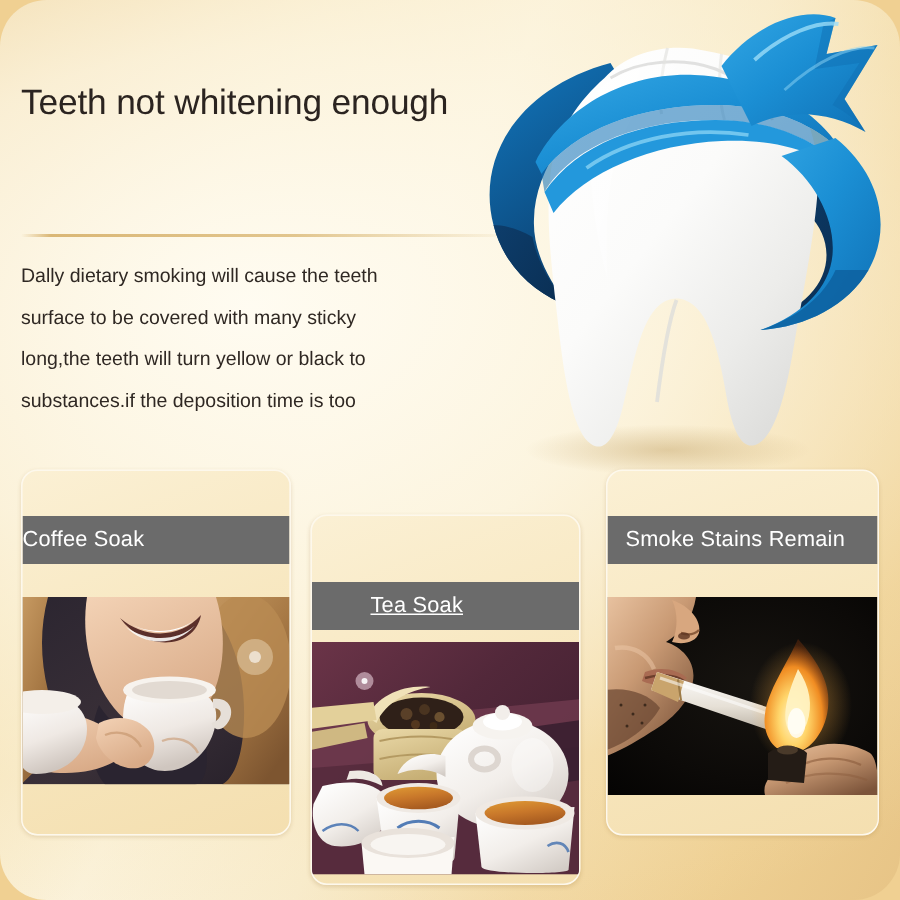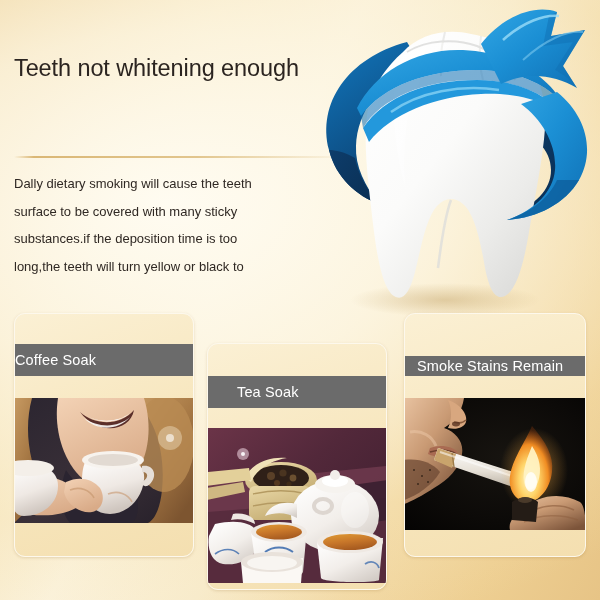--- a/index.html
+++ b/index.html
@@ -22,20 +22,21 @@
           rgba(240,208,146,0.0) 78%),
       linear-gradient(118deg,
           #e9c98c 0%,
           #edd19a 10%,
           #f6e6bf 24%,
           #fbf3de 40%,
           #f8ecce 56%,
           #f2d9a5 72%,
           #eecf92 86%,
           #e7c486 100%);
+    border-radius: 31px;
   }
 
   
   .headline { position:absolute; left:14px; top:49px; width:350px; }
   .headline .line {
     color:#2b2420;
     font-size:23.5px;
     font-weight:400;
     letter-spacing:-0.1px;
     line-height:39px;
@@ -84,22 +85,22 @@
   .card-band {
     position:absolute; left:0; width:100%;
     background:#6b6b6b;
     display:flex; align-items:center;
     color:#ffffff;
     font-size:14.5px;
     font-weight:400;
     letter-spacing:0.15px;
   }
   .card-1 .card-band { top:30px; height:32px; }
-  .card-2 .card-band { top:32px; height:32px; padding-left:29px; }
-  .card-3 .card-band { top:30px; height:20px; padding-left:12px;margin-top:12px; }
+  .card-2 .card-band { top:44px; height:32px; padding-left:39px;text-decoration:underline; }
+  .card-3 .card-band { top:30px; height:32px; padding-left:12px; }
 
   .card-photo {
     position:absolute; left:0; width:100%;
     overflow:hidden;
   }
   .card-1 .card-photo { top:84px; height:125px; }
   .card-2 .card-photo { top:84px; height:155px; }
   .card-3 .card-photo { top:84px; height:132px; }
   .card-photo svg { display:block; width:100%; height:100%; }
 </style>
@@ -110,22 +111,22 @@
 
   <div class="headline">
     <div class="line first">Teeth not whitening enough</div>
   </div>
 
   <div class="divider"></div>
 
   <div class="bodycopy">
     <p>Dally dietary smoking will cause the teeth</p>
     <p>surface to be covered with many sticky</p>
+    <p>long,the  teeth will turn yellow or black to</p>
     <p>substances.if the deposition time is too</p>
-    <p>long,the  teeth will turn yellow or black to</p>
   </div>
 
   <div class="art">
     <svg viewBox="0 0 305 320" xmlns="http://www.w3.org/2000/svg">
       <defs>
         <linearGradient id="gTooth" x1="0.1" y1="0" x2="0.95" y2="1">
           <stop offset="0%" stop-color="#ffffff"></stop>
           <stop offset="42%" stop-color="#fbfbfa"></stop>
           <stop offset="72%" stop-color="#ececea"></stop>
           <stop offset="100%" stop-color="#d8d8d6"></stop>

